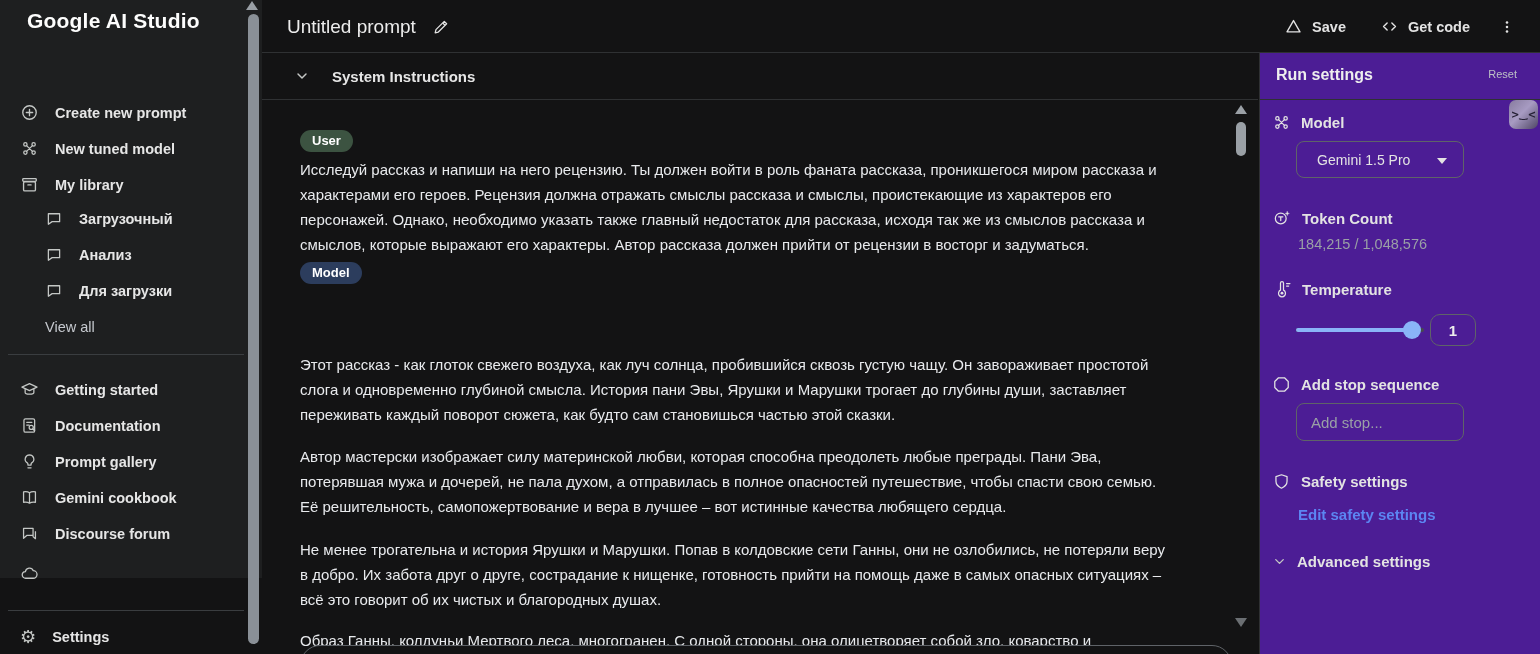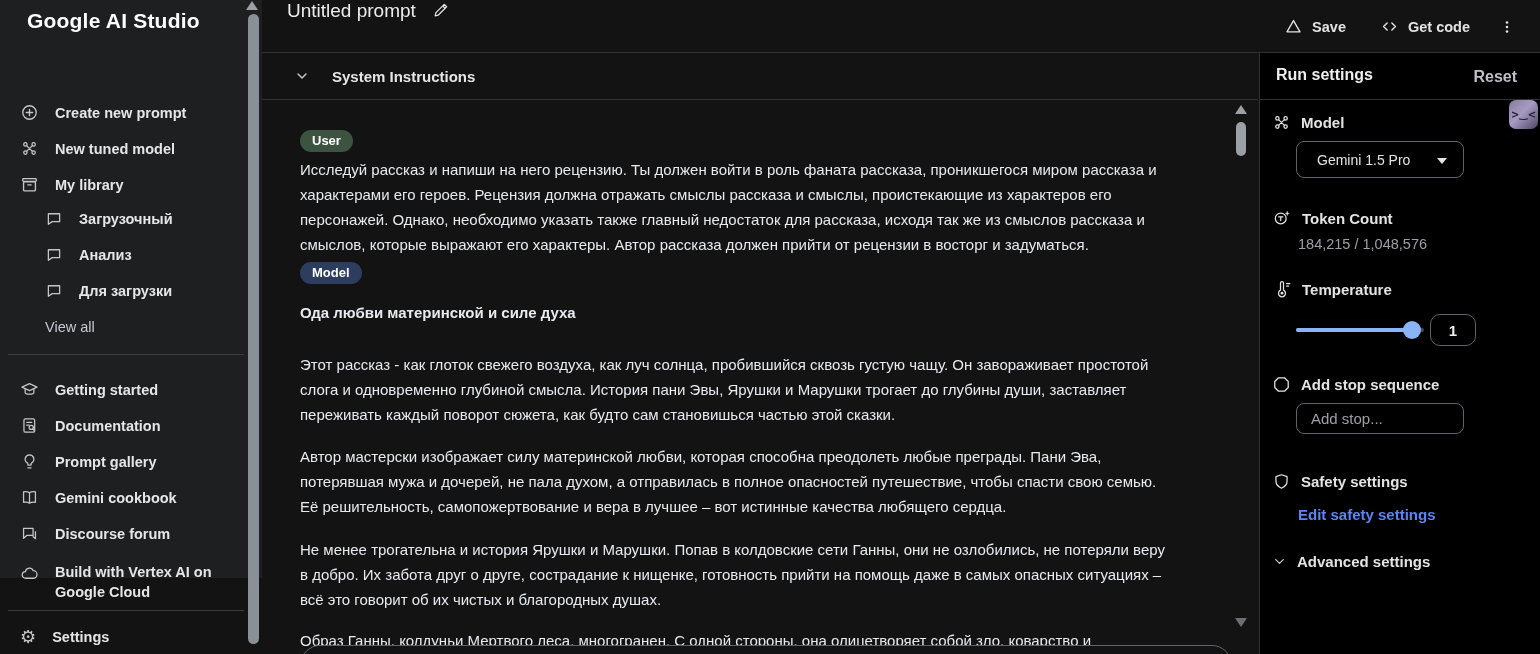--- a/index.html
+++ b/index.html
@@ -30,21 +30,21 @@
   .viewall { position:absolute; left:45px; font-size:14.5px; font-weight:400; color:#c6c9cf; cursor:pointer; }
   .side-div { position:absolute; left:8px; width:236px; height:1px; background:#3a3d40; }
   .vertex .lbl { white-space:normal; width:170px; line-height:20px; }
   
   #side-sb-up { position:absolute; right:4px; top:1px; width:0; height:0;
     border-left:6px solid transparent; border-right:6px solid transparent; border-bottom:9px solid #9aa0a6; }
   #side-sb-thumb { position:absolute; right:3px; top:14px; width:11px; height:630px; background:#8a9097; border-radius:7px; }
 
   
   #topbar { position:absolute; left:262px; top:0; width:1278px; height:53px; border-bottom:1px solid #2f3133; background:#131314; }
-  #prompt-title-wrap { position:absolute; left:25px; top:0; height:53px; display:flex; align-items:flex-start; gap:16px; }
+  #prompt-title-wrap { position:absolute; left:25px; top:0; height:53px; display:flex; align-items:center; gap:16px; }
   #prompt-title { font-size:19px; font-weight:400; color:#ececec; }
   #topbar-actions { position:absolute; right:18px; top:0; height:53px; display:flex; align-items:center; gap:10px; }
   .tb-btn { display:flex; align-items:center; gap:9px; font-size:14.5px; font-weight:700; color:#e3e3e3; padding:8px 12px; border-radius:8px; cursor:pointer; }
 
   
   #sysbar { position:absolute; left:262px; top:53px; width:996px; height:47px; border-bottom:1px solid #2f3133; display:flex; align-items:center; gap:22px; padding-left:32px; }
   #sysbar .lbl { font-size:15px; font-weight:700; color:#e6e6e6; }
 
   
   #main { position:absolute; left:262px; top:100px; width:996px; height:554px; overflow:hidden; }
@@ -58,39 +58,39 @@
     border-left:6px solid transparent; border-right:6px solid transparent; border-bottom:9px solid #9aa0a6; }
   #main-sb-thumb { position:absolute; left:3px; top:22px; width:10px; height:34px; background:#9aa0a6; border-radius:5px; }
   #main-sb-down { position:absolute; left:2px; top:518px; width:0; height:0;
     border-left:6px solid transparent; border-right:6px solid transparent; border-top:9px solid #6b6f73; }
 
   
   #prompt-bar { position:absolute; left:300px; top:645px; width:932px; height:40px;
     border:1px solid #5f6368; border-radius:22px; background:#131314; z-index:5; }
 
   
-  #rightpanel { position:absolute; left:1259px; top:53px; width:281px; height:601px; border-left:1px solid #2f3133; background:#000000; }
+  #rightpanel { position:absolute; left:1259px; top:53px; width:281px; height:601px; border-left:1px solid #2f3133; background:#4c1d95; }
   #rp-header { position:absolute; left:0; top:0; width:281px; height:47px; border-bottom:1px solid #2f3133; }
   #rp-title { position:absolute; left:16px; top:13px; font-size:16px; font-weight:700; color:#eeeeee; }
-  #rp-reset { position:absolute; right:24px; top:15px; font-size:16px; font-weight:700; color:#bdc1c6; cursor:pointer; }
+  #rp-reset { position:absolute; right:24px; top:15px; font-size:11px; font-weight:400; color:#bdc1c6; cursor:pointer; }
   .rp-row { position:absolute; left:12px; display:flex; align-items:center; gap:10px; }
   .rp-label { font-size:15px; font-weight:700; color:#e3e3e3; }
   #rp-dropdown { position:absolute; left:36px; top:88px; width:168px; height:37px; border:1px solid #5f6368;
     border-radius:8px; display:flex; align-items:center; padding-left:20px; font-size:14px; color:#e3e3e3; cursor:pointer; }
   #rp-dd-caret { position:absolute; right:16px; top:16px; width:0; height:0;
     border-left:5px solid transparent; border-right:5px solid transparent; border-top:6px solid #e3e3e3; }
   #token-value { position:absolute; left:38px; top:183px; font-size:14.5px; color:#9aa0a6; }
   
   #temp-slider { position:absolute; left:36px; top:268px; width:128px; height:18px; cursor:pointer; }
   #temp-track { position:absolute; left:0; top:7px; width:128px; height:4px; background:#474a4d; border-radius:2px; }
   #temp-fill  { position:absolute; left:0; top:7px; width:116px; height:4px; background:#8ab4f8; border-radius:2px; }
   #temp-thumb { position:absolute; left:107px; top:0; width:18px; height:18px; background:#8ab4f8; border-radius:50%; }
   #temp-box { position:absolute; left:170px; top:261px; width:46px; height:32px; border:1px solid #5f6368;
     border-radius:10px; display:flex; align-items:center; justify-content:center; font-size:15px; font-weight:700; color:#ececec; }
-  #stop-input { position:absolute; left:36px; top:350px; width:168px; height:31px; background:transparent;
+  #stop-input { position:absolute; left:36px; top:350px; width:168px; height:38px; background:transparent;
     border:1px solid #5f6368; border-radius:8px; color:#e3e3e3; font-size:15px; font-family:"Liberation Sans",sans-serif; padding:0 14px; outline:none; }
   #stop-input::placeholder { color:#9aa0a6; }
   #safety-link { position:absolute; left:38px; top:453px; font-size:15px; font-weight:700; color:#5c85f2; cursor:pointer; }
 
   
   #float-badge { position:absolute; left:1509px; top:100px; width:29px; height:29px; border-radius:7px;
     background:linear-gradient(135deg,#877b9e 0%,#a79bc2 45%,#4e4564 100%);
     display:flex; align-items:center; justify-content:center;
     font-family:"DejaVu Sans", sans-serif; font-size:10px; font-weight:700; color:#241f33; z-index:6; }
 
@@ -219,21 +219,20 @@
     </span>
     <span class="lbl">Discourse forum</span>
   </div>
 
   <div class="nav-item vertex" style="top:562px; align-items:flex-start;">
     <span style="margin-top:2px">
       <svg class="ic" width="19" height="19" viewBox="0 0 24 24" fill="none" stroke="#c4c7c5" stroke-width="1.6" stroke-linejoin="round">
         <path d="M7.2 18a4.2 4.2 0 0 1-.4-8.4 5.2 5.2 0 0 1 10-1.2A3.9 3.9 0 0 1 16.6 18z"></path>
       </svg>
     </span>
-    <span class="lbl">Build with Vertex AI on Google Cloud</span>
   </div>
 
   <div class="side-div" style="top:610px"></div>
 
   <div class="nav-item" style="top:628px">
     <span class="glyph-icon">⚙</span>
     <span class="lbl">Settings</span>
   </div>
 
   <div id="side-sb-up"></div>
@@ -286,21 +285,20 @@
     </svg>
   </span>
   <span class="lbl">System Instructions</span>
 </div>
 
 <div id="main">
   <div class="badge" style="top:30px; background:#3c5341;">User</div>
   <div class="ptext" style="top:57px;">Исследуй рассказ и напиши на него рецензию. Ты должен войти в роль фаната рассказа, проникшегося миром рассказа и характерами его героев. Рецензия должна отражать смыслы рассказа и смыслы, проистекающие из характеров его персонажей. Однако, необходимо указать также главный недостаток для рассказа, исходя так же из смыслов рассказа и смыслов, которые выражают его характеры. Автор рассказа должен прийти от рецензии в восторг и задуматься.</div>
 
   <div class="badge" style="top:162px; background:#2c3d5d;">Model</div>
-  <div class="ptext bold" style="top:200px;">Ода любви материнской и силе духа</div>
   <div class="ptext" style="top:252px;">Этот рассказ - как глоток свежего воздуха, как луч солнца, пробившийся сквозь густую чащу. Он завораживает простотой слога и одновременно глубиной смысла. История пани Эвы, Ярушки и Марушки трогает до глубины души, заставляет переживать каждый поворот сюжета, как будто сам становишься частью этой сказки.</div>
   <div class="ptext" style="top:344px;">Автор мастерски изображает силу материнской любви, которая способна преодолеть любые преграды. Пани Эва, потерявшая мужа и дочерей, не пала духом, а отправилась в полное опасностей путешествие, чтобы спасти свою семью. Её решительность, самопожертвование и вера в лучшее – вот истинные качества любящего сердца.</div>
   <div class="ptext" style="top:437px;">Не менее трогательна и история Ярушки и Марушки. Попав в колдовские сети Ганны, они не озлобились, не потеряли веру в добро. Их забота друг о друге, сострадание к нищенке, готовность прийти на помощь даже в самых опасных ситуациях – всё это говорит об их чистых и благородных душах.</div>
   <div class="ptext" style="top:528px;">Образ Ганны, колдуньи Мертвого леса, многогранен. С одной стороны, она олицетворяет собой зло, коварство и жестокость. С другой</div>
 </div>
 
 <div id="main-sb">
   <div id="main-sb-up"></div>
   <div id="main-sb-thumb"></div>
   <div id="main-sb-down"></div>

